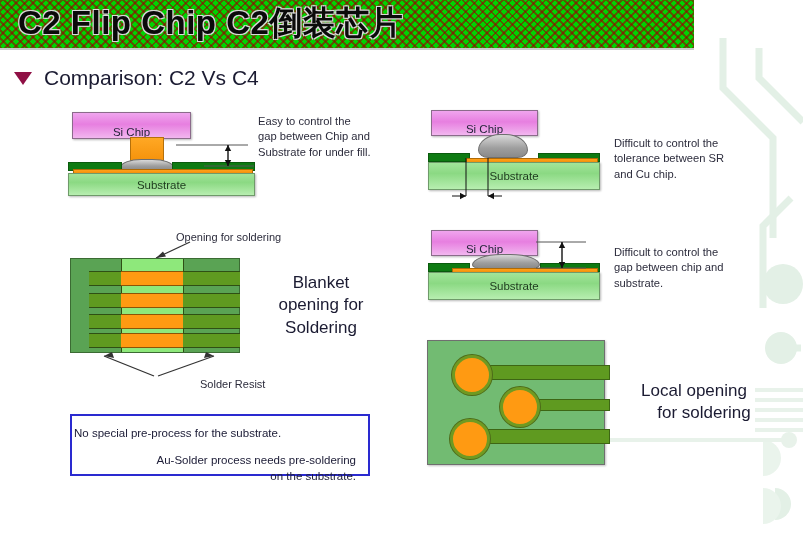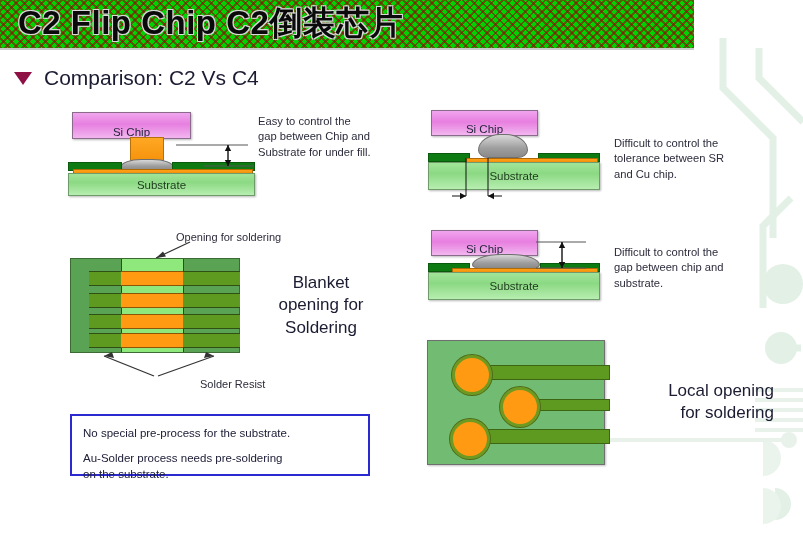--- a/index.html
+++ b/index.html
@@ -86,24 +86,24 @@
   .bl-vline{position:absolute;background:#2f4f14;width:1px;}
 
   
   .localbox{position:absolute;border:1px solid #6f6f6f;background:#72bb72;box-sizing:border-box;box-shadow:1px 1px 2px rgba(0,0,0,.25);}
   .lo-trace{position:absolute;background:#5f9a20;border:1px solid #3d6614;}
   .lo-ring{position:absolute;border-radius:50%;background:#ff9a12;border:3px solid #6f9a22;box-shadow:0 0 0 1px #4d6b18;}
 
   
   .bluebox{
     position:absolute;border:2px solid #2a2ad0;background:#ffffff;
-    font-size:11.5px;color:#20203a;line-height:1.45;padding:9px 11px;box-sizing:border-box;
+    font-size:11.5px;color:#20203a;line-height:1.45;padding:9px 2px;box-sizing:border-box;
   }
   .bluebox p{margin:0 0 8px 0;}
-  .bluebox p:last-child{margin:0;}
+  .bluebox p:last-child{margin:10px;text-align:right;}
 
   .bottomline{position:absolute;left:40px;top:494px;font-size:15px;color:#1b1b32;}
 
   svg{display:block;overflow:visible;}
 </style>
 </head>
 <body>
 
 <div class="slide">
 
@@ -279,21 +279,21 @@
     <div class="lo-trace" style="left:52px;top:24px;width:128px;height:13px;"></div>
     <div class="lo-ring" style="left:24px;top:14px;width:34px;height:34px;"></div>
 
     <div class="lo-trace" style="left:100px;top:58px;width:80px;height:10px;"></div>
     <div class="lo-ring" style="left:72px;top:46px;width:34px;height:34px;"></div>
 
     <div class="lo-trace" style="left:52px;top:88px;width:128px;height:13px;"></div>
     <div class="lo-ring" style="left:22px;top:78px;width:34px;height:34px;"></div>
   </div>
 
-  <div class="biglabel" style="left:614px;top:380px;width:160px;text-align:right;">
+  <div class="biglabel" style="left:614px;top:380px;width:160px;text-align:center;">
     <span>Local opening</span><br>
     <span style="margin-left:20px;display:inline-block;">for soldering</span>
   </div>
 
   <div class="bluebox" style="left:70px;top:414px;width:300px;height:62px;">
     <p>No special pre-process for the substrate.</p>
     <p><span>Au-Solder process needs pre-soldering</span><br>
        <span>on the substrate.</span></p>
   </div>
 

